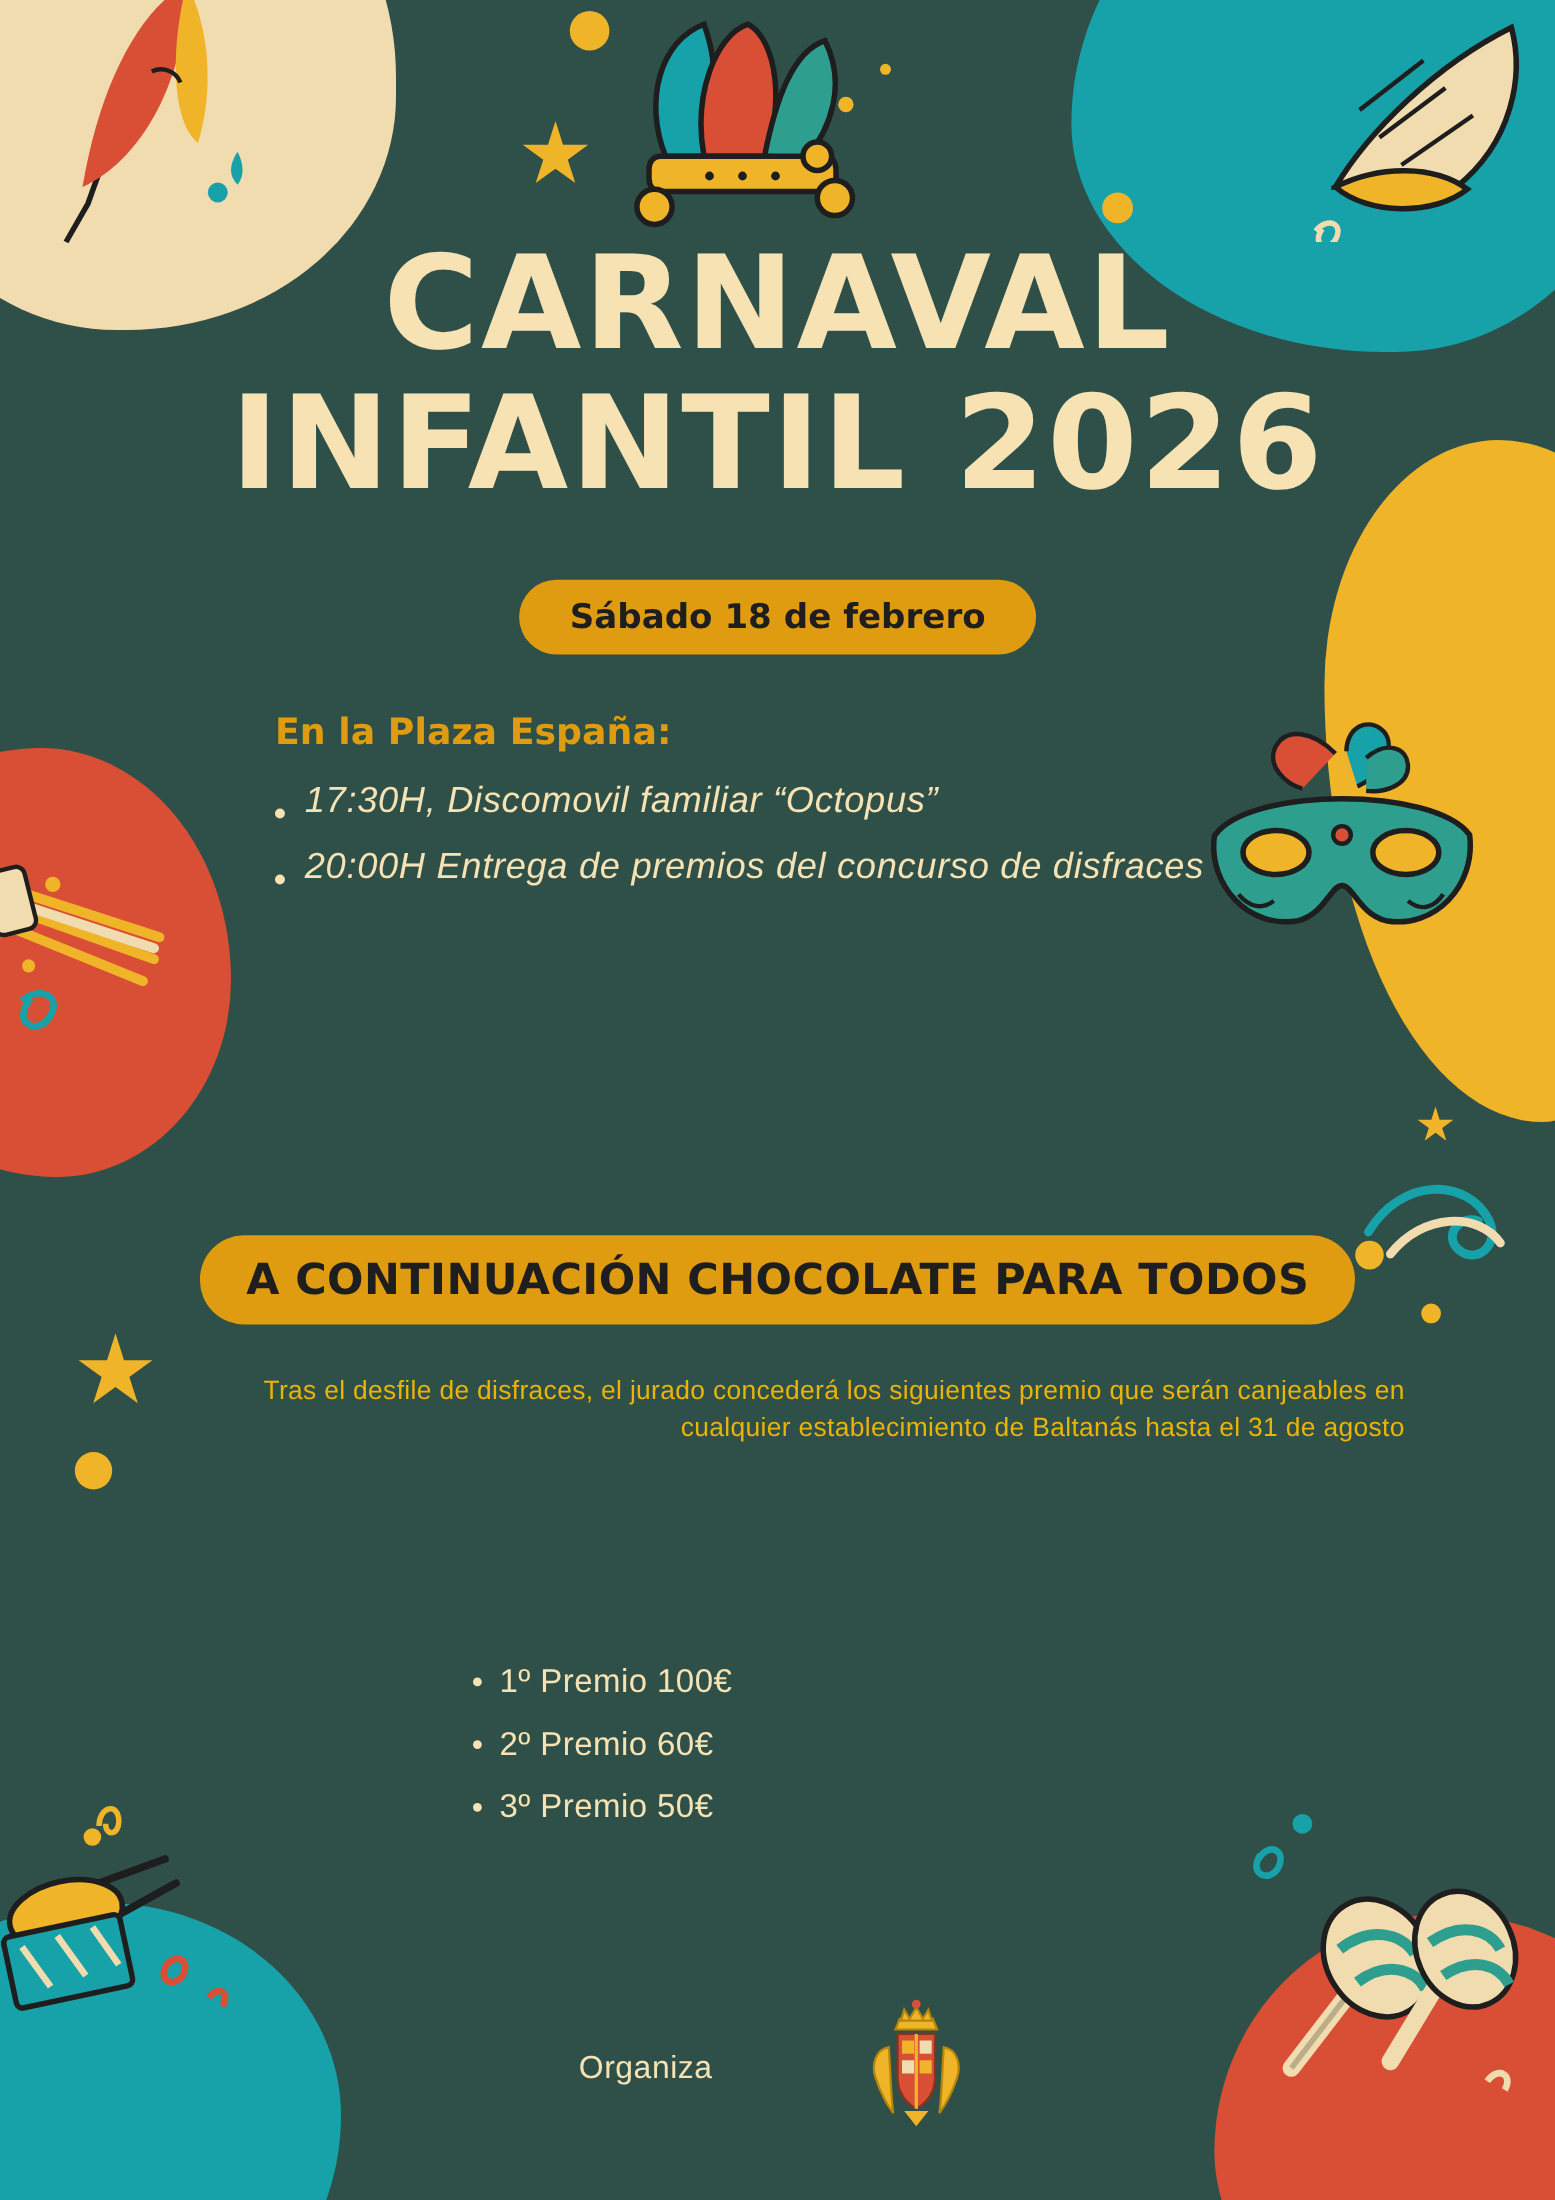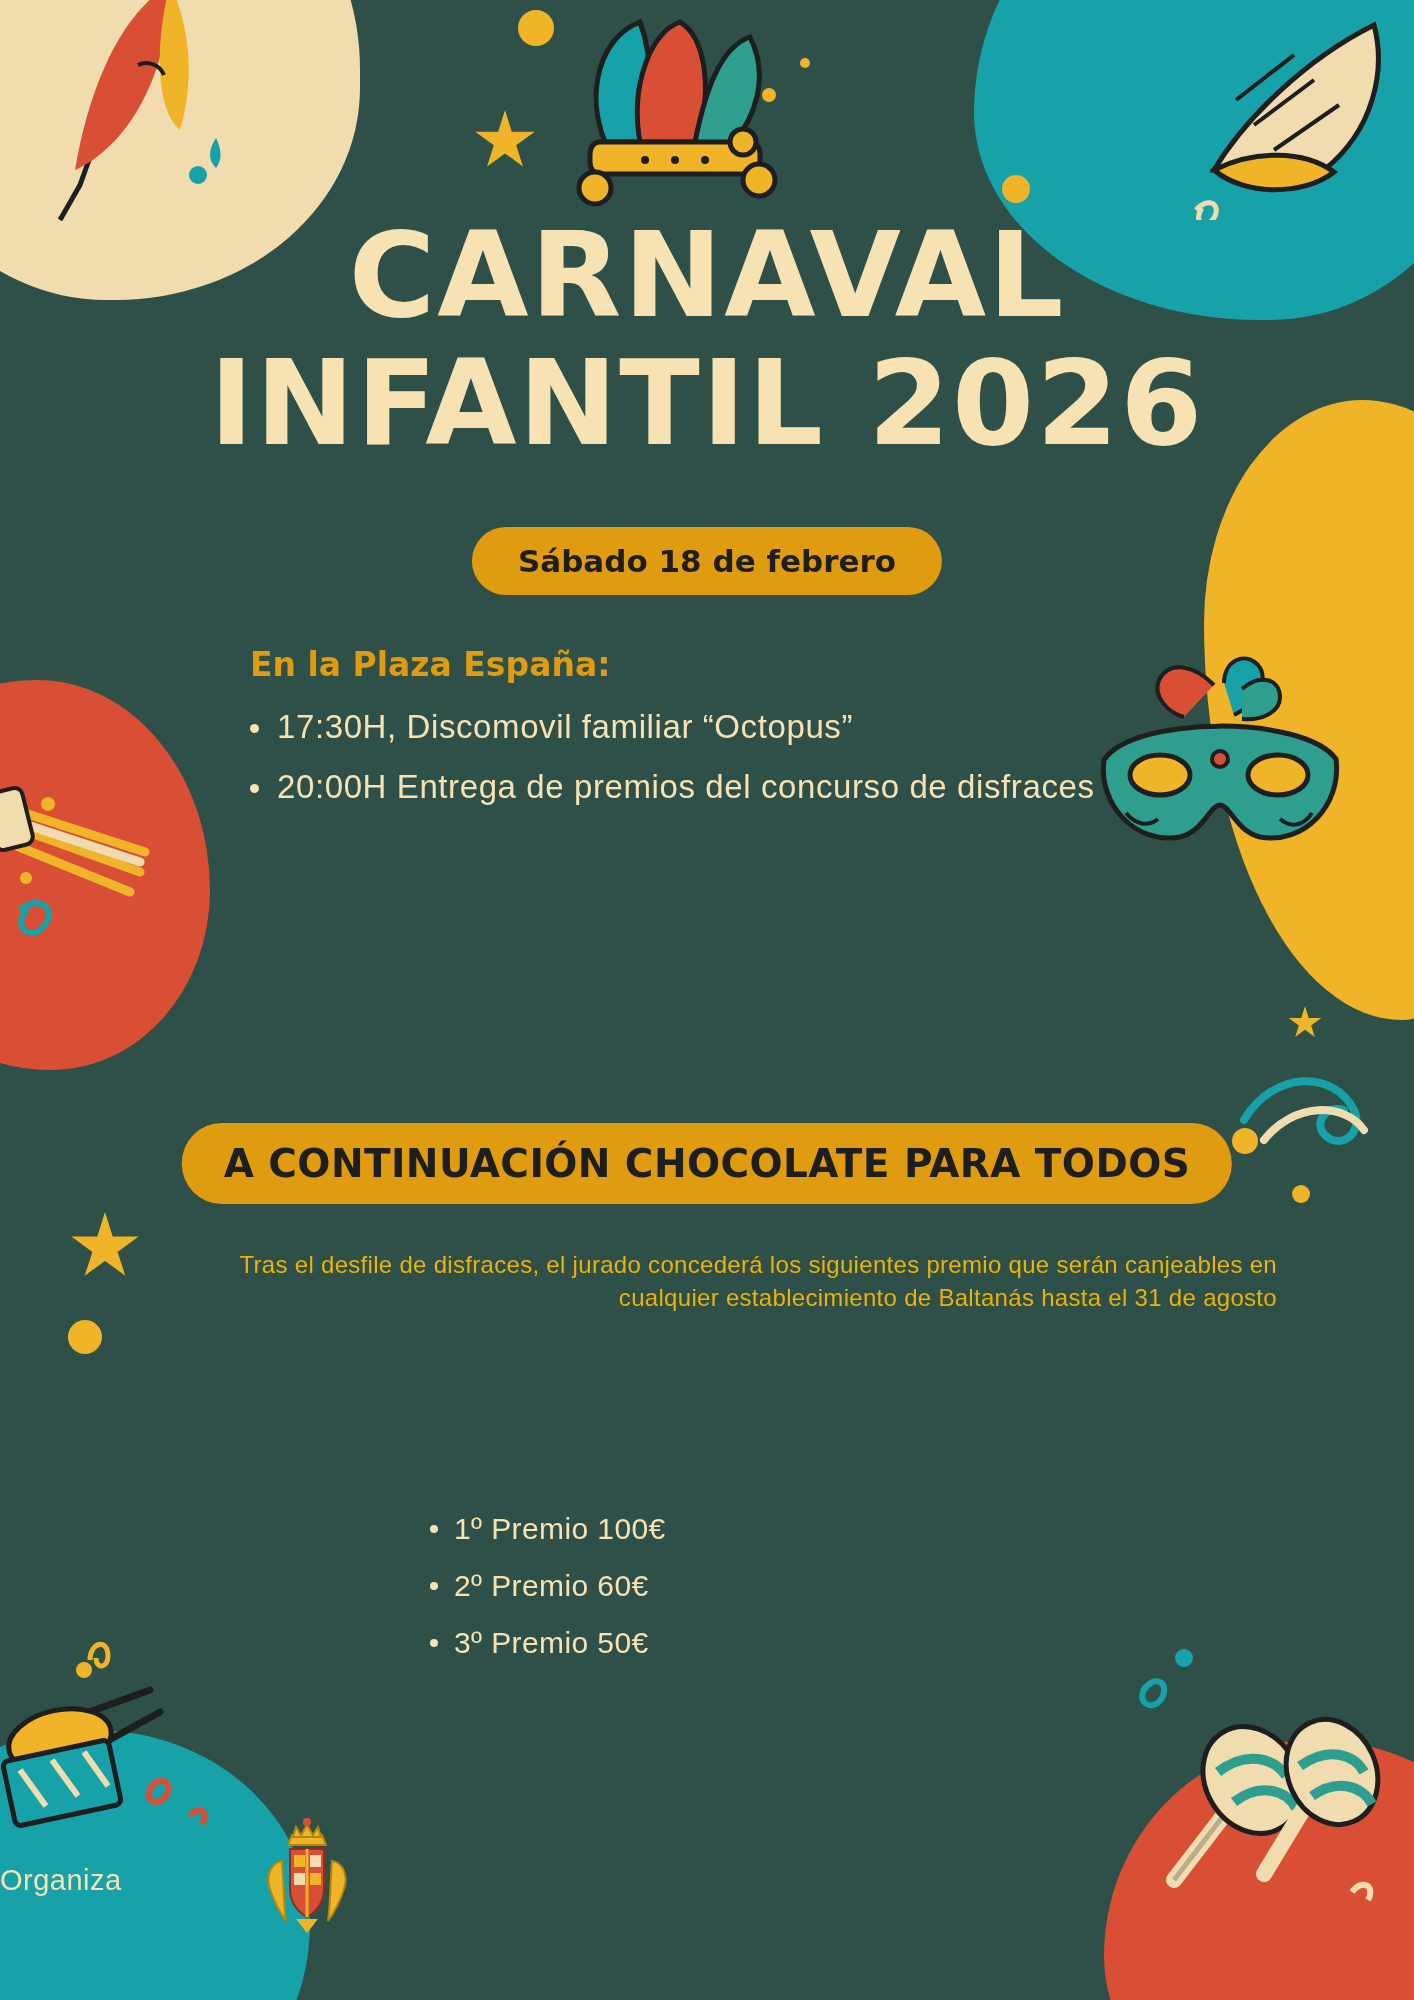--- a/index.html
+++ b/index.html
@@ -124,26 +124,27 @@
     font-size: 33px;
     margin: 0 0 16px 10px;
   }
   .program ul {
     list-style: none;
     margin: 0;
     padding: 0;
   }
   .program li {
     display: flex;
-    align-items: flex-start;
+    align-items: center;
     font-size: 33px;
     line-height: 1.65;
     color: #f6e2b3;
     letter-spacing: 0.6px;
     margin-bottom: 6px;
+    font-style: italic;
   }
   .bullet {
     flex: 0 0 auto;
     width: 9px; height: 9px;
     border-radius: 50%;
     background: #f6e2b3;
     margin: 24px 18px 0 10px;
   }
 
   
@@ -196,21 +197,21 @@
     letter-spacing: 0.4px;
   }
   .prizes .bullet { margin: 0 16px 0 0; width: 8px; height: 8px; }
 
   
   .footer {
     position: absolute;
     left: 0; right: 0;
     bottom: 55px;
     display: flex;
-    justify-content: flex-start;
+    justify-content: center;
     align-items: center;
     gap: 130px;
     z-index: 7;
   }
   .organiza {
     font-size: 29px;
     color: #f6e2b3;
     letter-spacing: 0.5px;
   }
   .crest { width: 110px; height: 130px; }

